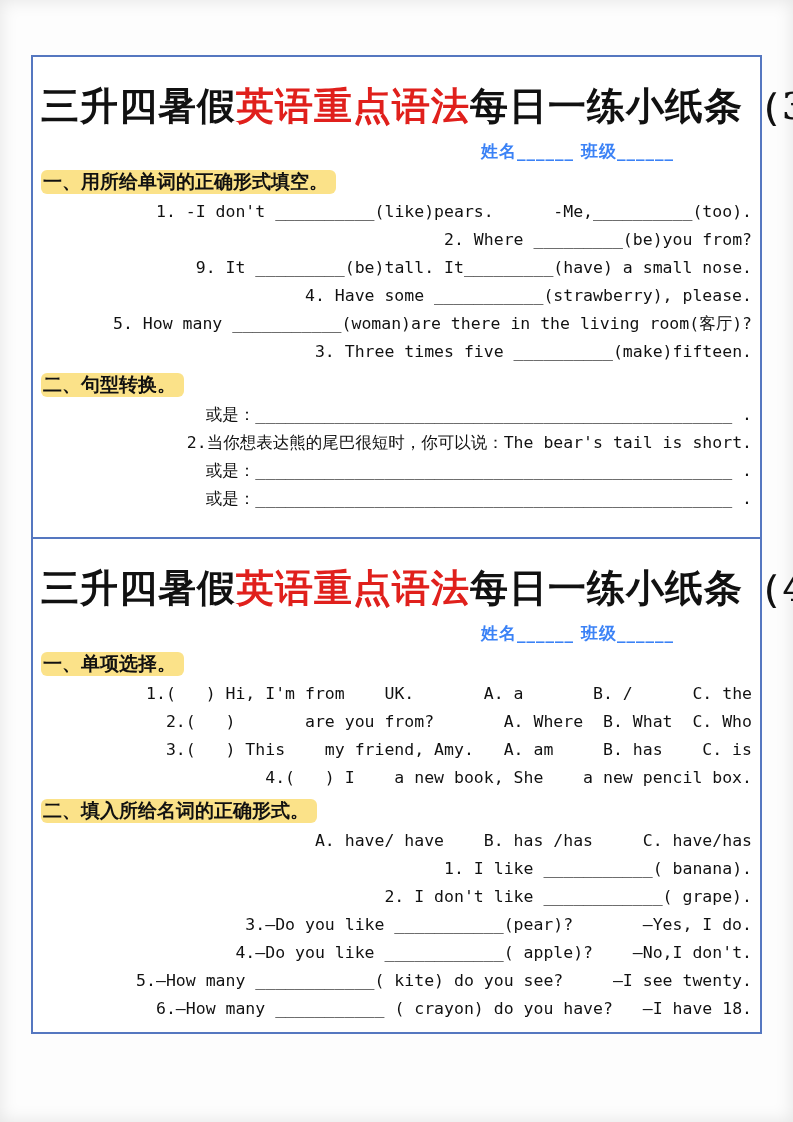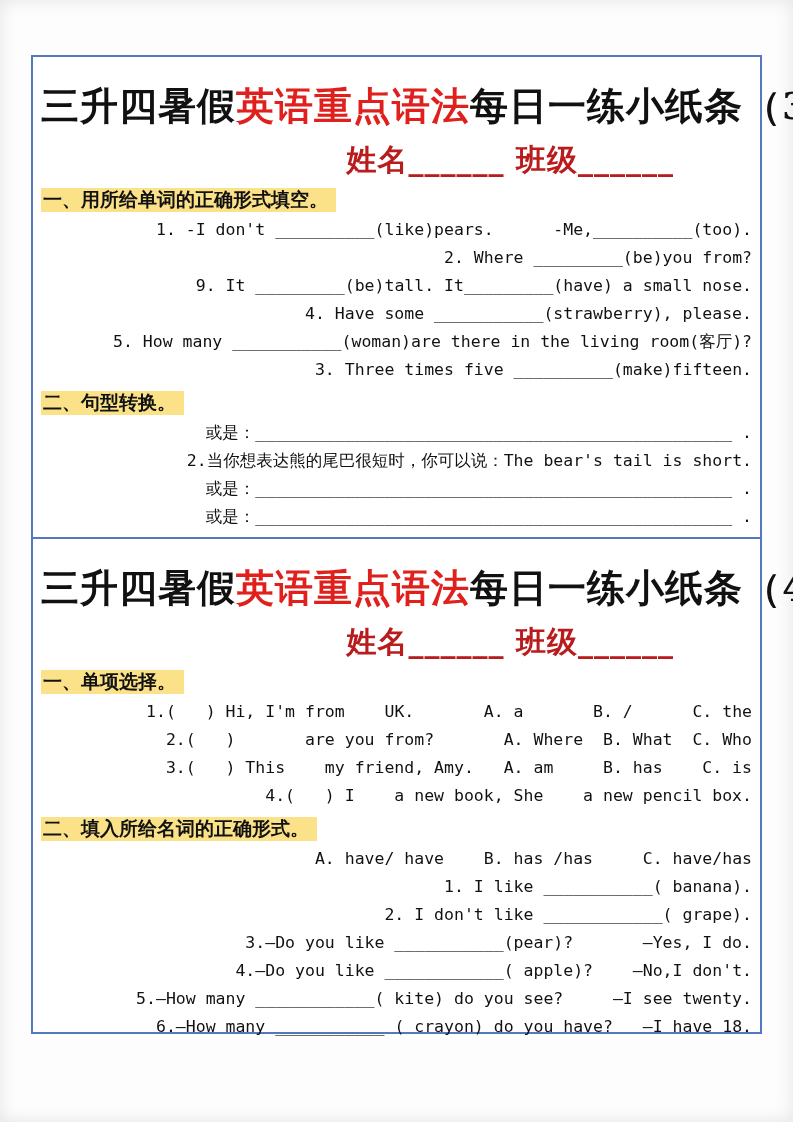--- a/index.html
+++ b/index.html
@@ -29,36 +29,37 @@
     font-size:38px;
     letter-spacing:1px;
     margin-top:20px;
     white-space:nowrap;
     color:#111;
   }
   .title .red{color:var(--red,#e0201c);}
   .nameline{
     font-family:"DejaVu Serif", serif;
     font-weight:bold;
-    font-size:30px;
+    font-size:17px;
     text-align:right;
     padding-right:78px;
     margin-top:8px;
     letter-spacing:1px;
-    color:#b91c1c;
+    color:#3b82f6;
   }
   .rows{margin-top:4px;}
   .row{white-space:pre;color:#111;}
   .row.header{margin:7px 0 3px 0;line-height:24px;}
   .row.header span{
     background:var(--highlight,#fbe289);
     font-weight:bold;
     font-size:19px;
     padding:1px 8px 2px 2px;
     font-family:"Liberation Sans", sans-serif;
+    border-radius:6px;
   }
   .row.line{
     font-family:"DejaVu Sans Mono", monospace;
     font-size:16.5px;
     line-height:28px;
     text-align:right;
   }
 </style>
 </head>
 <body>

